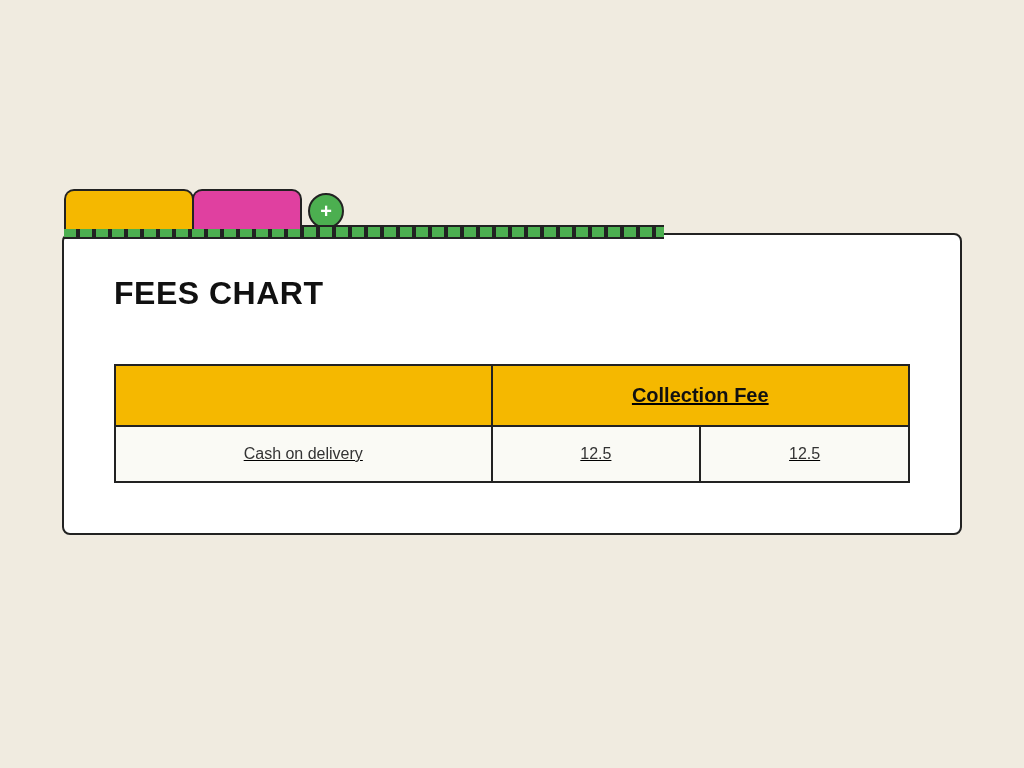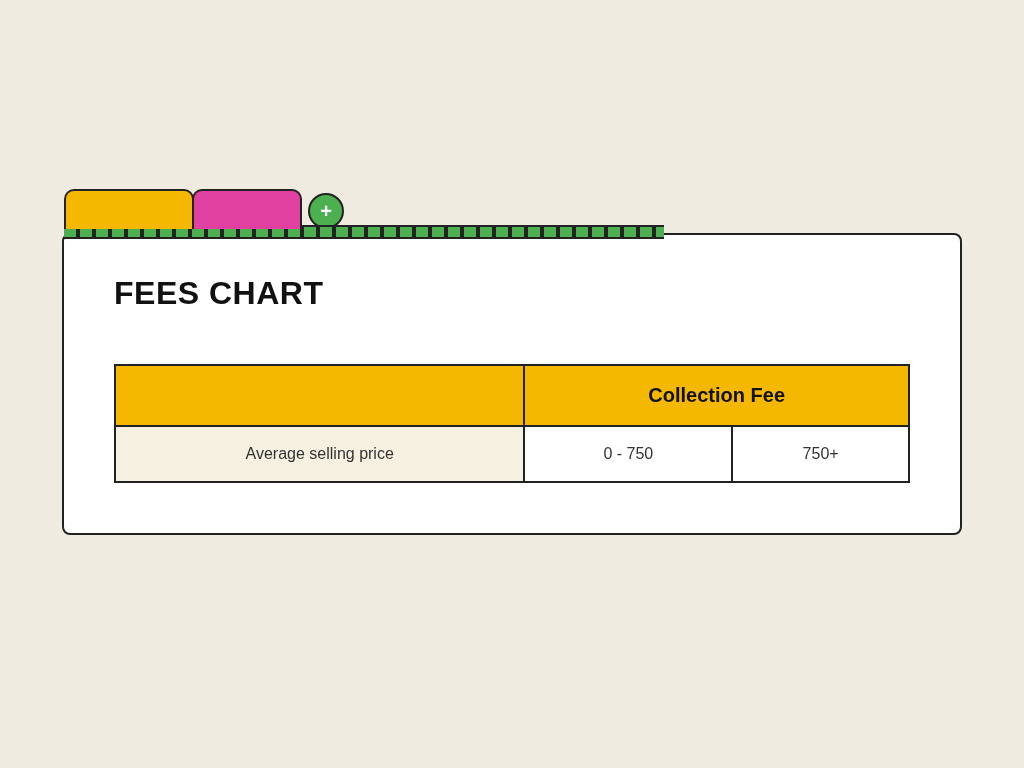--- a/index.html
+++ b/index.html
@@ -107,20 +107,21 @@
       font-weight: 900;
       color: #111;
       margin-bottom: 52px;
       letter-spacing: 0.5px;
     }
 
     .fees-table {
       width: 100%;
       border-collapse: collapse;
       border: 2px solid #404040;
+      text-decoration: underline;
     }
 
     .fees-table th,
     .fees-table td {
       border: 2px solid #222;
       padding: 18px 20px;
       text-align: center;
       font-size: 16px;
     }
 
@@ -167,23 +168,23 @@
 
   <div class="content-area">
     <h1 class="page-title">FEES CHART</h1>
 
     <table class="fees-table">
       <thead>
         <tr class="header-row">
           <th></th>
           <th colspan="2">Collection Fee</th>
         </tr>
-        <tr>
-          <td class="label-cell">Average selling price</td>
-          <td class="value-cell">0 - 750</td>
-          <td class="value-cell">750+</td>
-        </tr>
       </thead>
       <tbody>
+        <tr class="row-bg">
+          <td class="label-cell">Cash on delivery</td>
+          <td class="value-cell">12.5</td>
+          <td class="value-cell">12.5</td>
+        </tr>
       </tbody>
     </table>
   </div>
 </div>
 
 </body></html>

